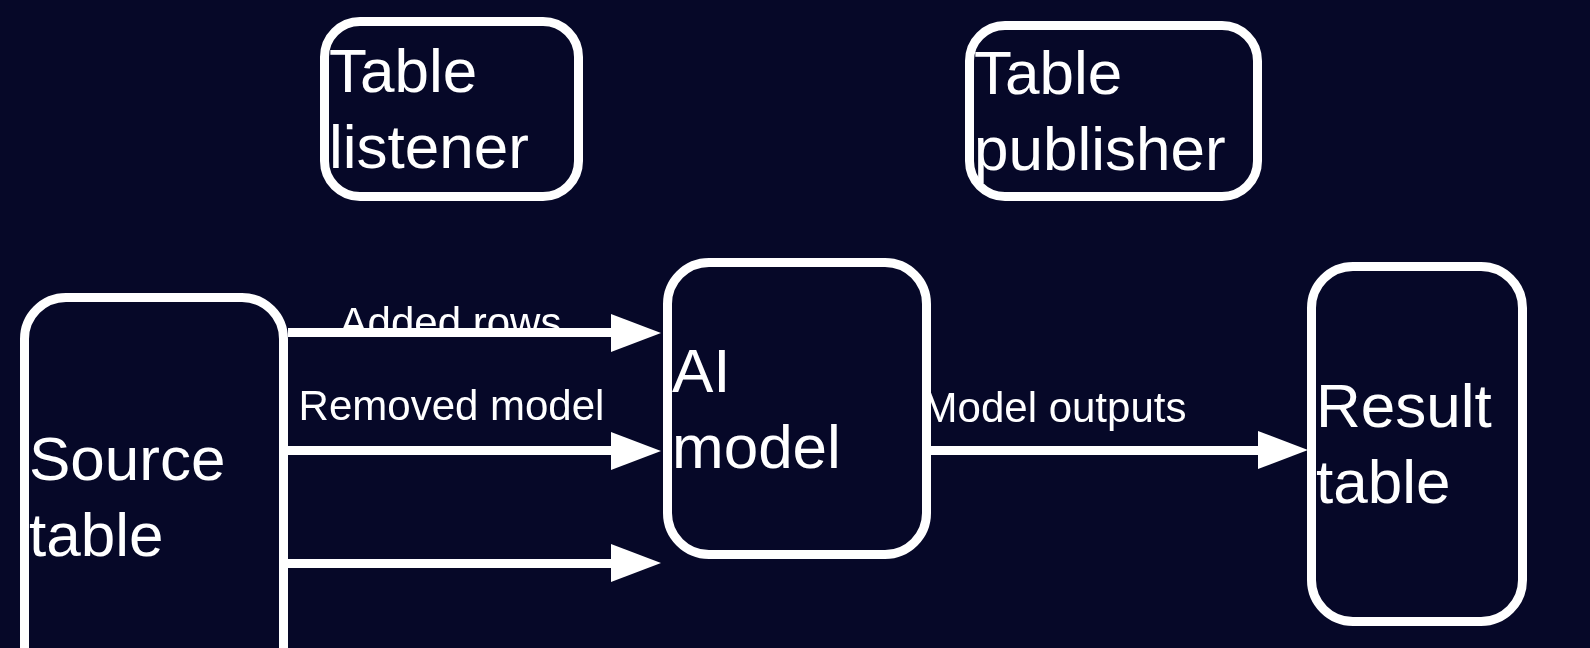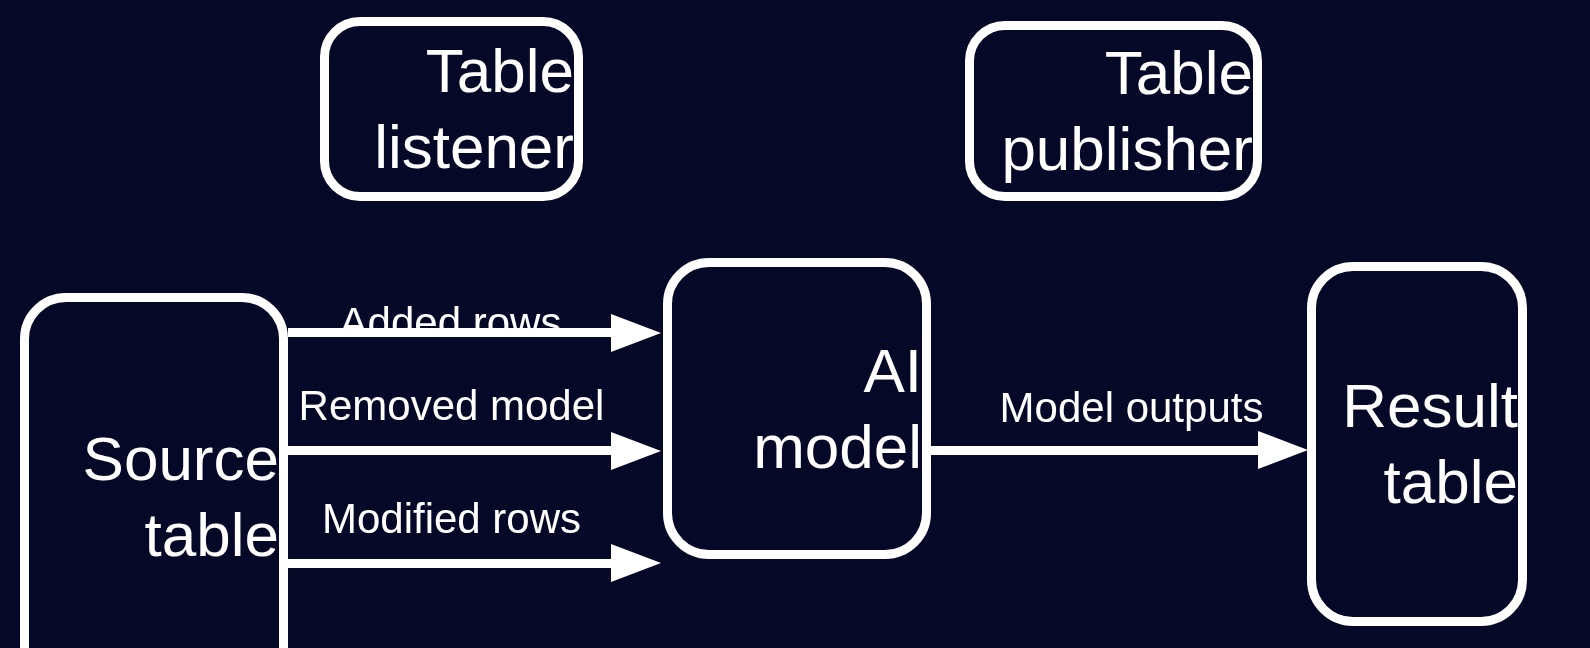--- a/index.html
+++ b/index.html
@@ -20,21 +20,21 @@
     color: var(--stroke);
   }
   
   .node {
     position: absolute;
     border: 9px solid var(--stroke);
     border-radius: 46px;
     background: var(--bg);
     display: flex;
     flex-direction: column;
-    align-items: flex-end;
+    align-items: flex-start;
     justify-content: center;
     text-align: center;
     font-size: 62px;
     line-height: 1.22;
     color: var(--stroke);
     white-space: nowrap;
   }
   .node.small { border-radius: 40px; }
 
   #n-table-listener  { left: 320px;  top: 17px;  width: 263px; height: 184px; }
@@ -72,21 +72,21 @@
   #e2-line  { left: 288px; top: 446px; width: 325px; }
   #e2-head  { left: 611px; top: 432px; }
   #e2-label { left: 288px; top: 383px; width: 327px; }
 
   #e3-line  { left: 288px; top: 559px; width: 325px; }
   #e3-head  { left: 611px; top: 544px; }
   #e3-label { left: 288px; top: 496px; width: 327px; }
 
   #e4-line  { left: 931px; top: 446px; width: 329px; }
   #e4-head  { left: 1258px; top: 431px; }
-  #e4-label { left: 968px; top: 385px; width: 327px; }
+  #e4-label { left: 891px; top: 385px; width: 327px; }
 </style>
 </head>
 <body>
 
 <div class="stage">
 
   <div class="node small" id="n-table-listener">
     <div>Table</div>
     <div>listener</div>
   </div>
@@ -112,21 +112,20 @@
   </div>
 
   <div class="edge-label" id="e1-label">Added rows</div>
   <div class="edge-line" id="e1-line"></div>
   <div class="edge-head" id="e1-head"></div>
 
   <div class="edge-label" id="e2-label">Removed model</div>
   <div class="edge-line" id="e2-line"></div>
   <div class="edge-head" id="e2-head"></div>
 
-  <div class="edge-label" id="e3-label">Modified rows</div>
   <div class="edge-line" id="e3-line"></div>
   <div class="edge-head" id="e3-head"></div>
 
   <div class="edge-label" id="e4-label">Model outputs</div>
   <div class="edge-line" id="e4-line"></div>
   <div class="edge-head" id="e4-head"></div>
 
 </div>
 
 </body></html>

